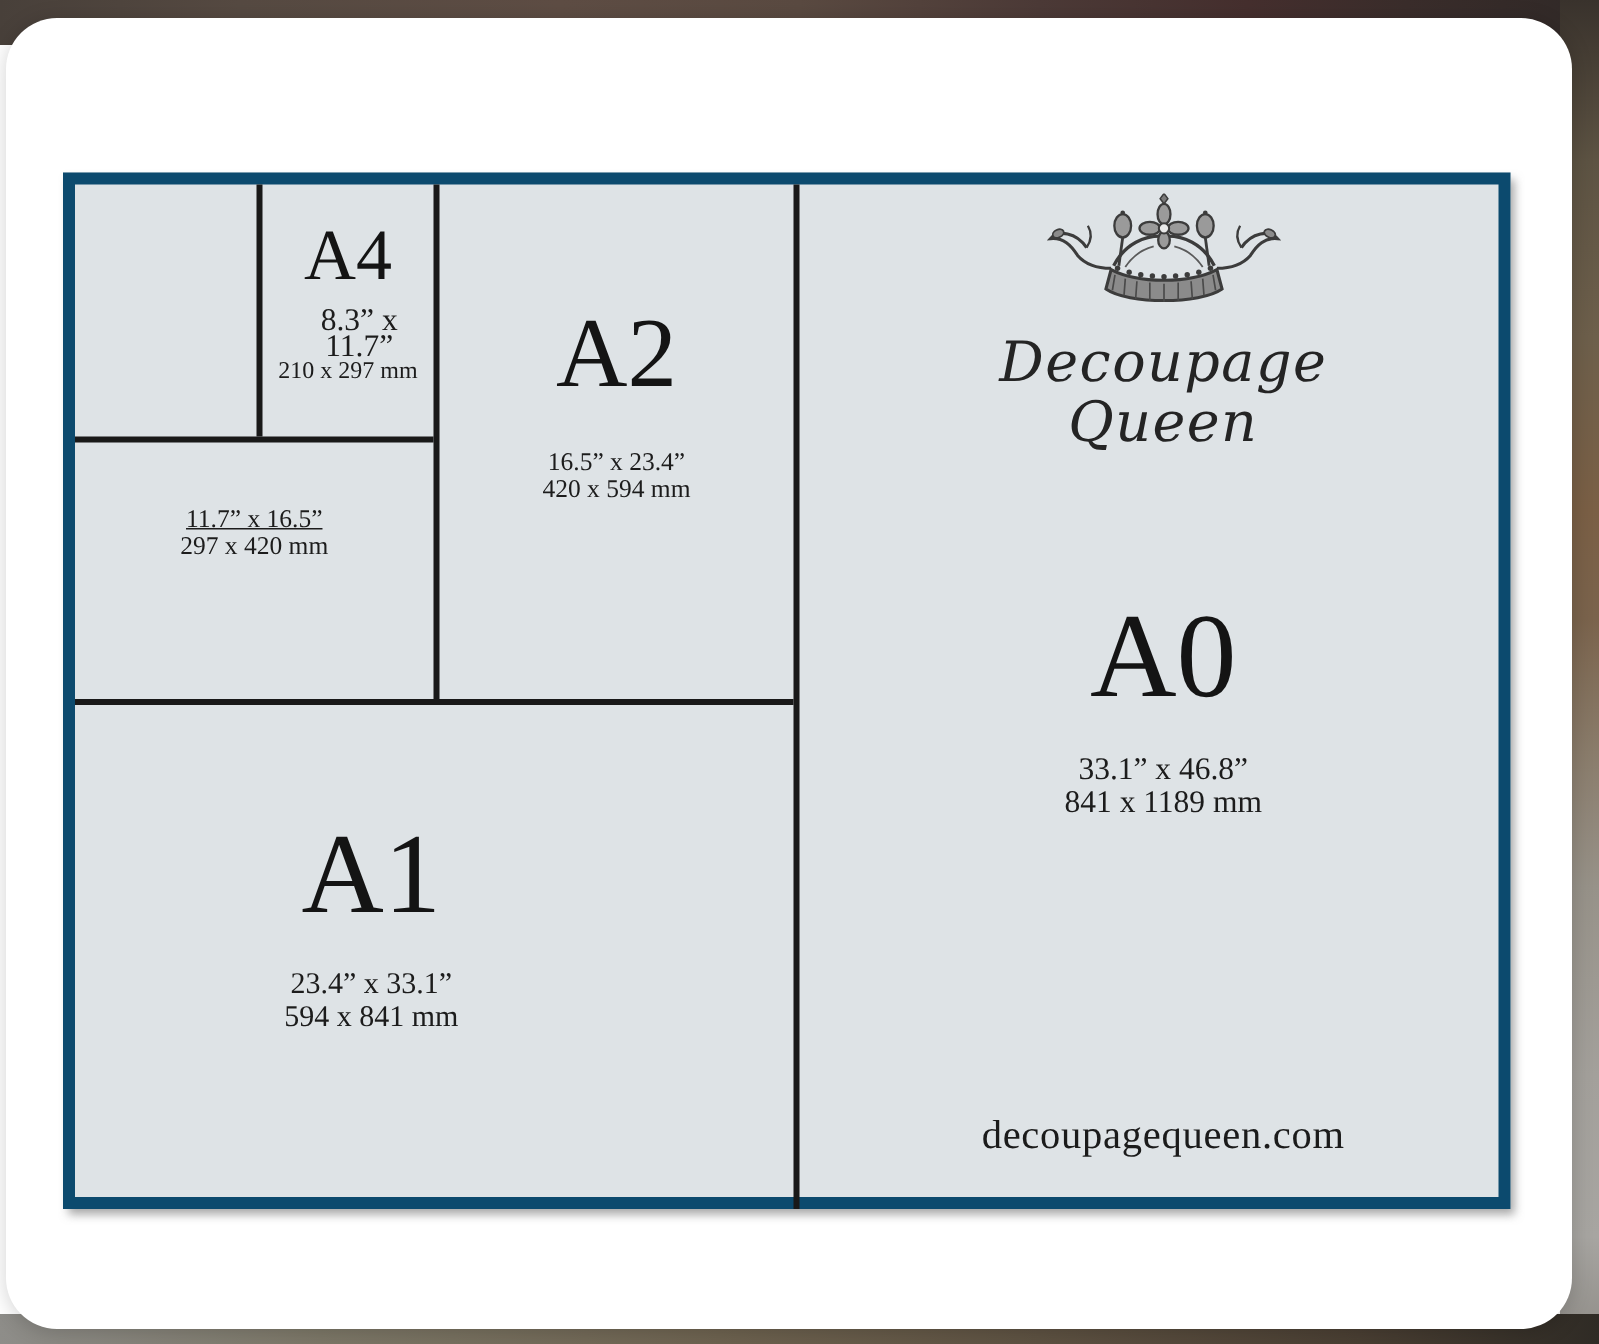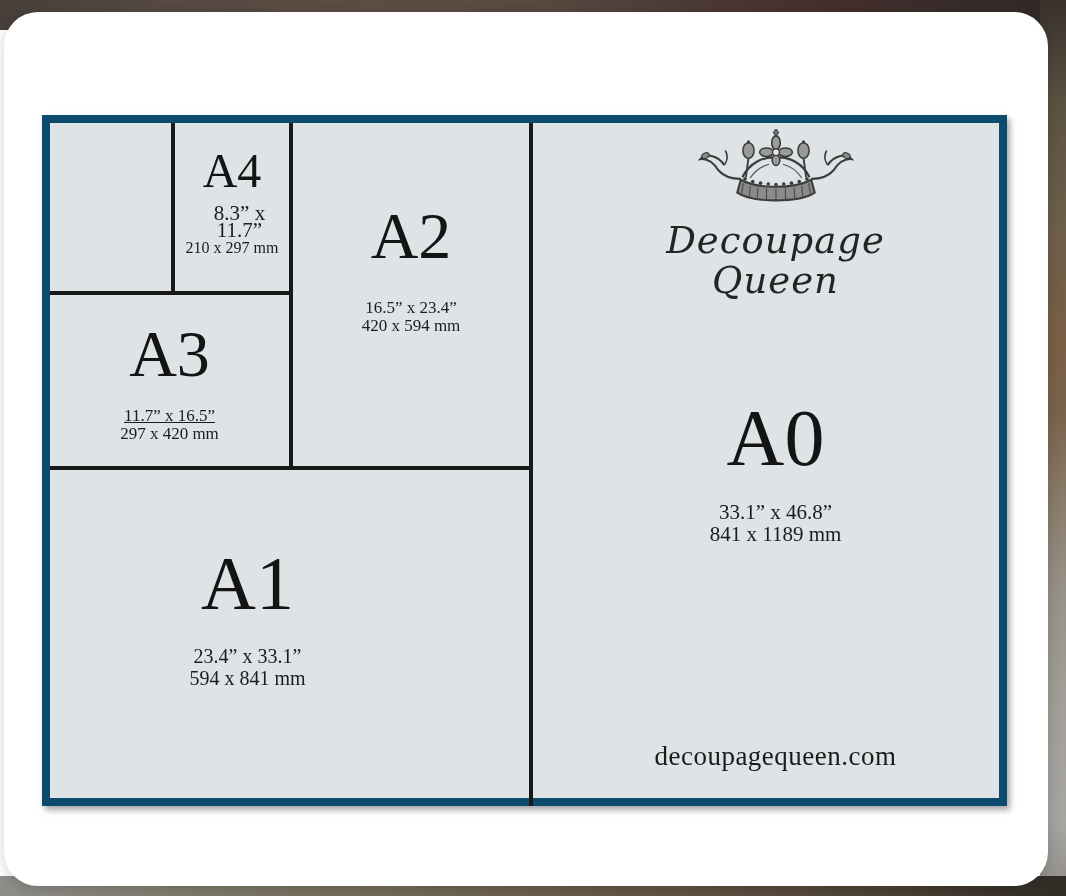--- a/index.html
+++ b/index.html
@@ -99,21 +99,20 @@
     <div class="line line-h2"></div>
     <div class="line line-v3"></div>
 
     <div class="size-block blk-a4">
       <div class="size-label">A4</div>
       <div class="size-inches">8.3” x 11.7”</div>
       <div class="size-mm">210 x 297 mm</div>
     </div>
 
     <div class="size-block blk-a3">
-      <div class="size-label">A3</div>
       <div class="size-inches">11.7” x 16.5”</div>
       <div class="size-mm">297 x 420 mm</div>
     </div>
 
     <div class="size-block blk-a2">
       <div class="size-label">A2</div>
       <div class="size-inches">16.5” x 23.4”</div>
       <div class="size-mm">420 x 594 mm</div>
     </div>
 

